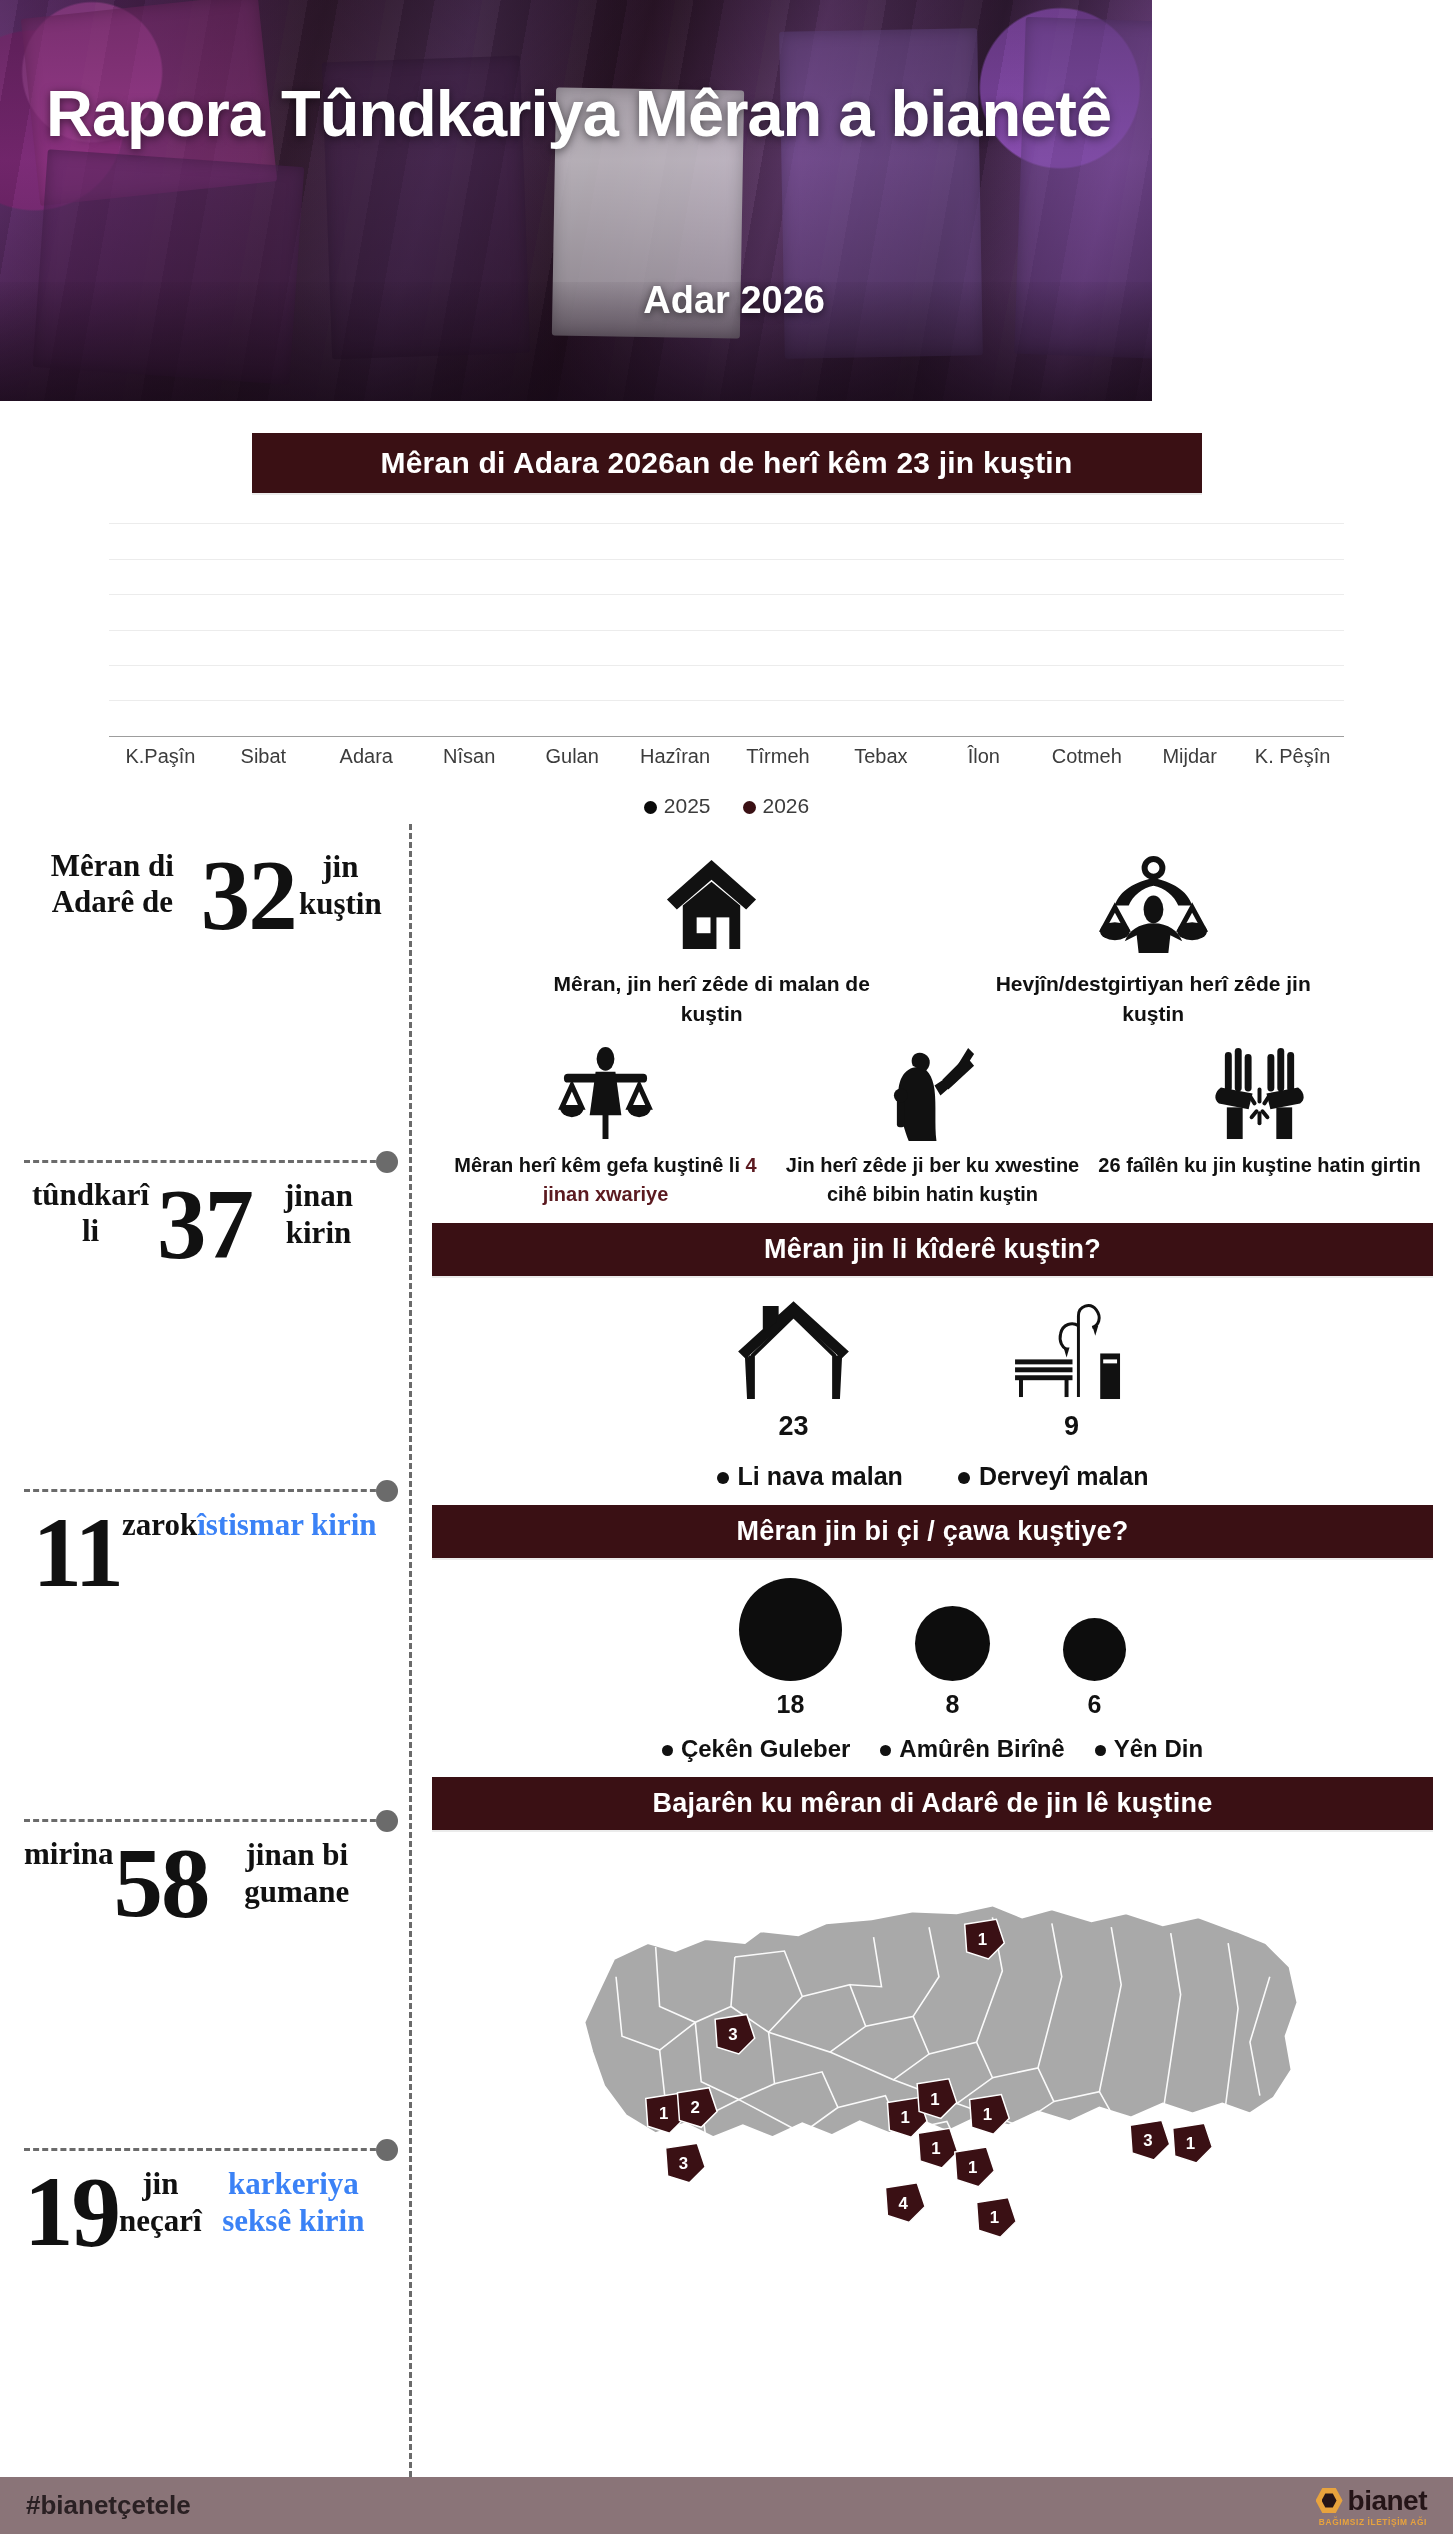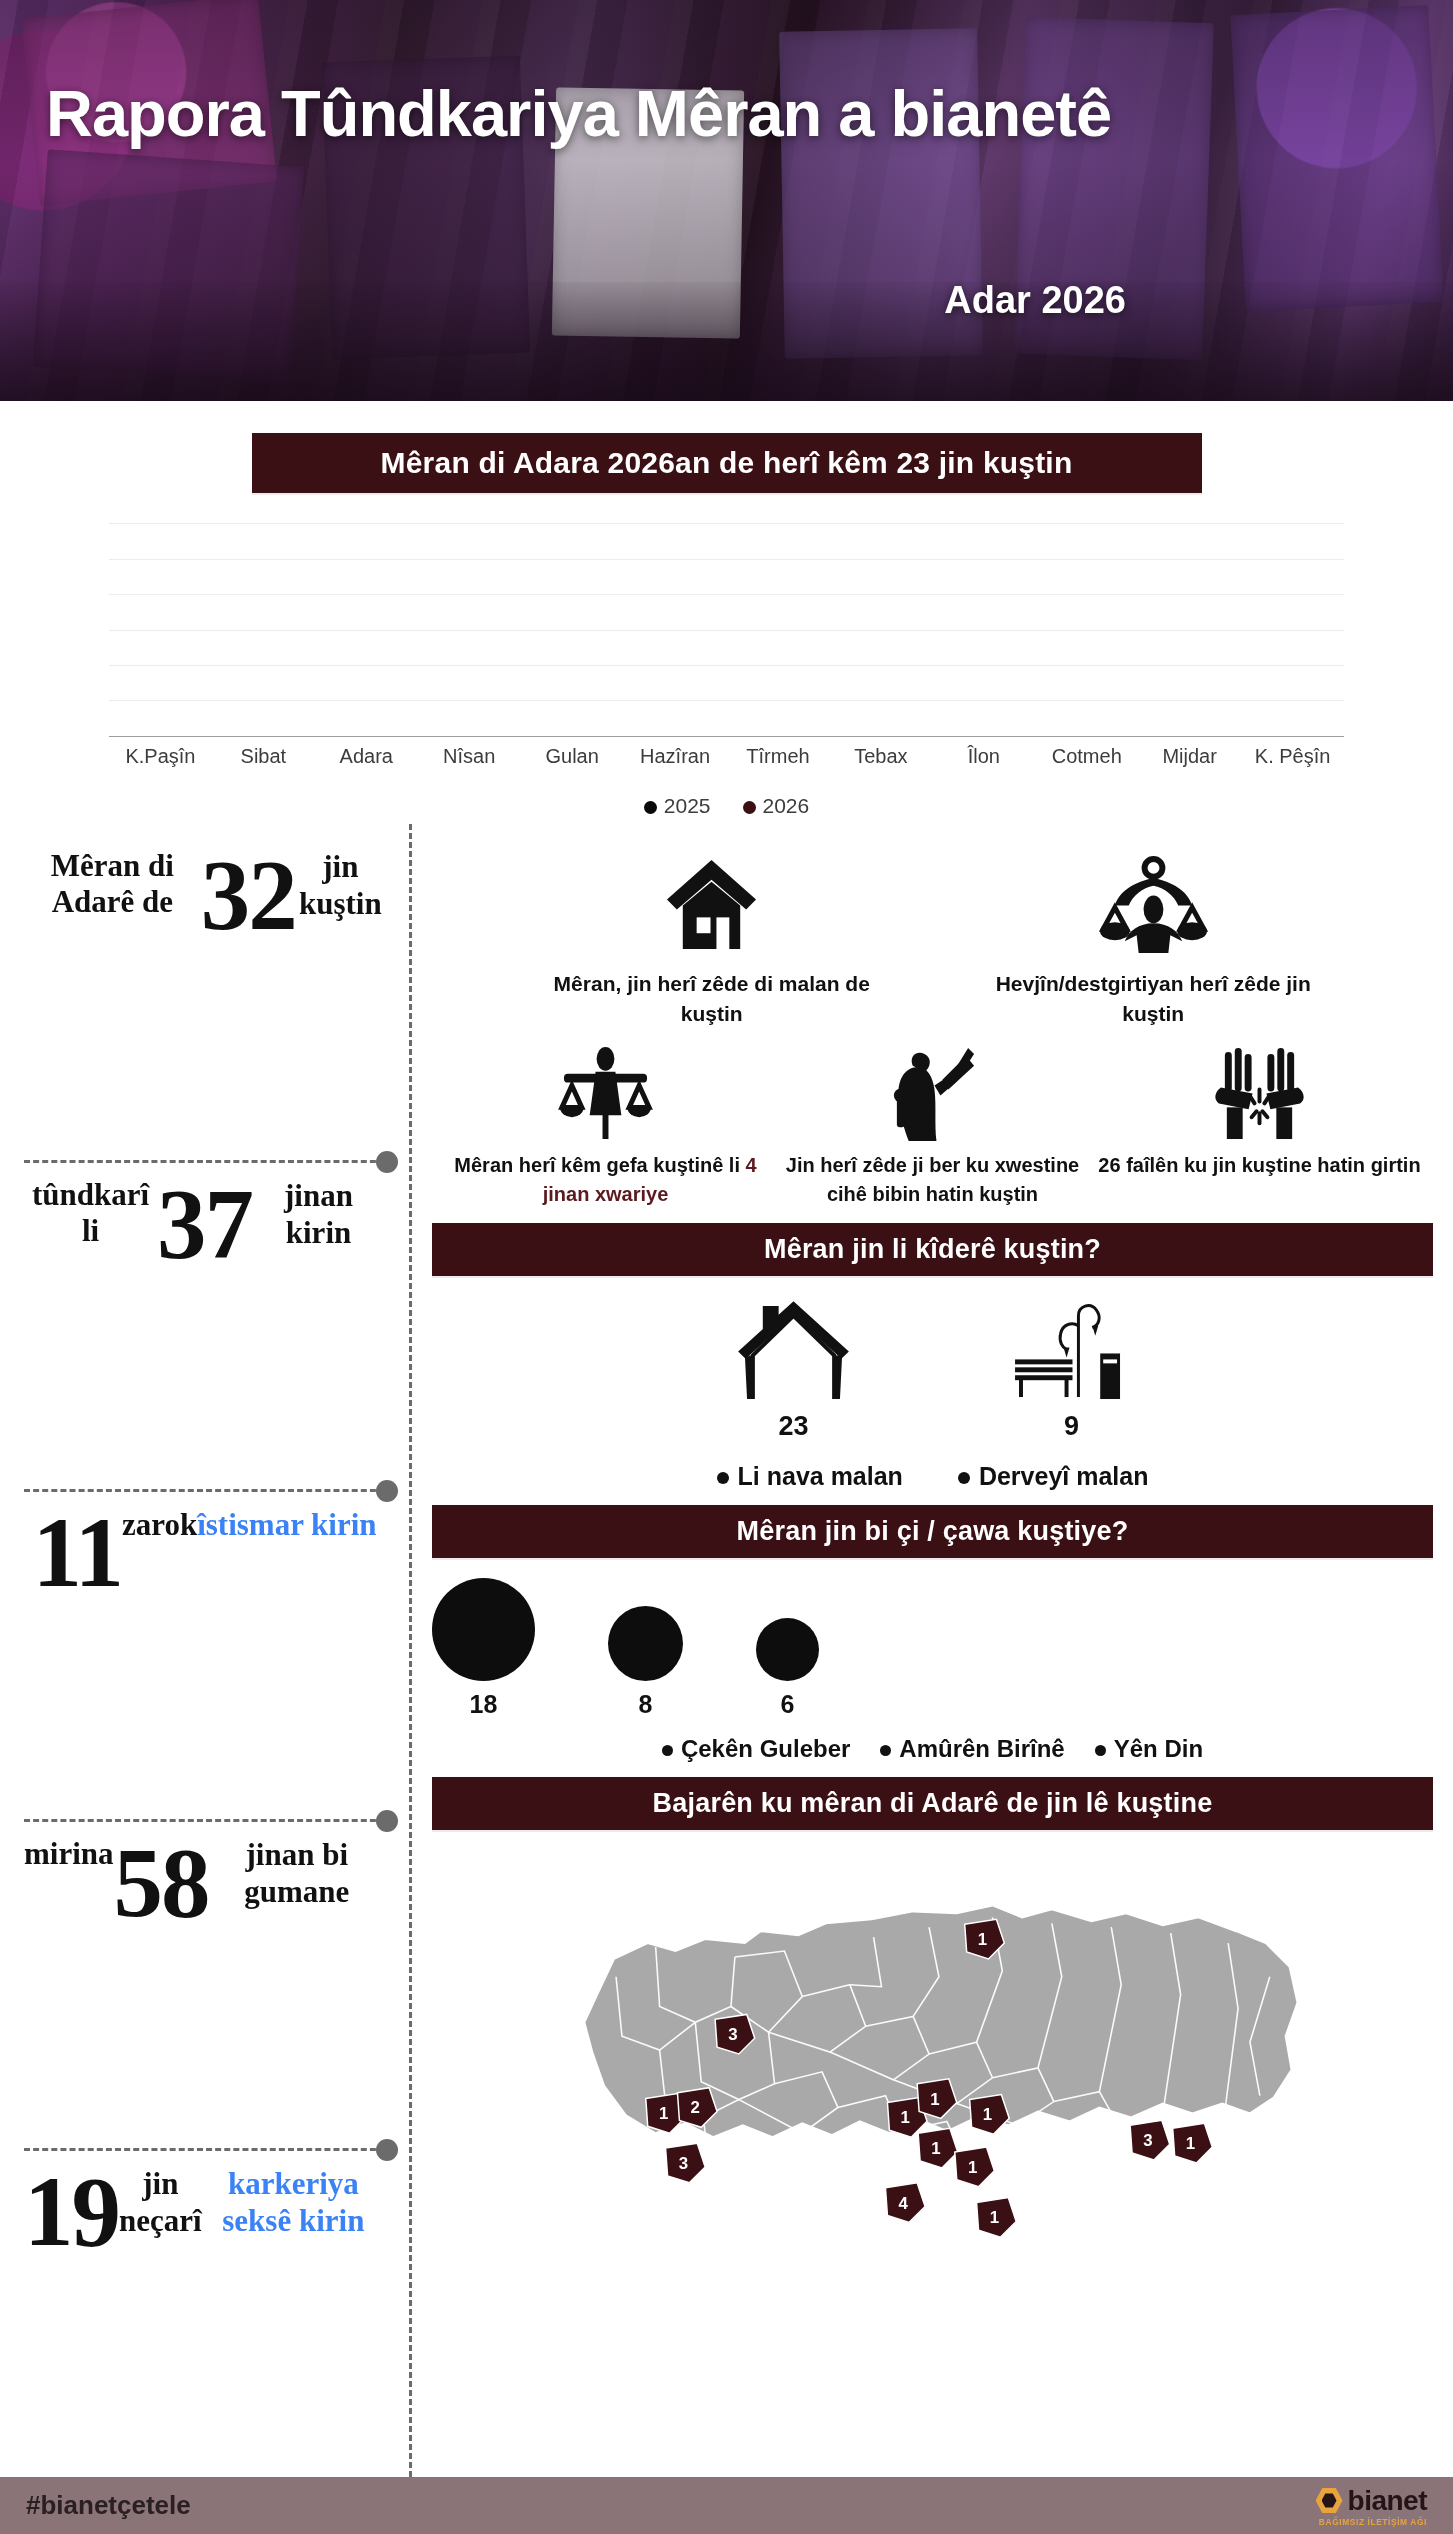--- a/index.html
+++ b/index.html
@@ -7,21 +7,21 @@
     width:1453px;height:2534px;
     background:#ffffff;
     font-family:"Liberation Sans", sans-serif;
     overflow:hidden;
     position:relative;
   }
   .page{width:1453px;height:2534px;position:relative;display:flex;flex-direction:column;}
 
   
   .hero{
-    position:relative;width:1453px;height:401px;overflow:hidden;
+    position:relative;width:1152px;height:401px;overflow:hidden;
     background:#0369a1;
   }
   .hero-photo{position:absolute;inset:0;
     background:
       radial-gradient(circle at 8% 18%, #b24ba8 0 69px, transparent 71px),
       radial-gradient(circle at 3% 30%, #8e2f86 0 89px, transparent 91px),
       radial-gradient(circle at 92% 22%, #9b57c9 0 79px, transparent 81px),
       linear-gradient(105deg,#7b3f8e 0%,#5a2a60 12%,#3a2036 26%,#51325a 38%,#2a1424 52%,#6a4077 66%,#3b2240 80%,#7a4a90 92%,#4b2a55 100%);
   }
   .hero-bands{position:absolute;inset:0;opacity:.55;
@@ -117,21 +117,21 @@
   
   .sect{margin-top:14px;}
   .sect .banner{width:100%;box-sizing:border-box;font-size:27px;padding:11px 18px;}
   .place-row{display:flex;justify-content:center;gap:149px;margin-top:22px;}
   .place{text-align:center;}
   .place .num{font-size:27px;font-weight:bold;color:#111;margin-top:6px;}
   .place-legend{display:flex;justify-content:center;gap:55px;margin-top:20px;font-size:25px;font-weight:bold;color:#111;}
   .place-legend .b{display:inline-block;width:12px;height:12px;border-radius:50%;background:#111;margin-right:9px;vertical-align:middle;}
 
   
-  .circ-row{display:flex;align-items:flex-end;gap:73px;margin-top:20px;}
+  .circ-row{display:flex;justify-content:center;align-items:flex-end;gap:73px;margin-top:20px;}
   .circw{text-align:center;}
   .circ{border-radius:50%;background:#0d0d0d;margin:0 auto;}
   .circw .num{font-size:25px;font-weight:bold;color:#111;margin-top:9px;}
   .weapon-legend{display:flex;justify-content:center;gap:30px;margin-top:16px;font-size:24px;font-weight:bold;color:#111;}
   .weapon-legend .b{display:inline-block;width:11px;height:11px;border-radius:50%;background:#111;margin-right:8px;vertical-align:middle;}
 
   
   .map-wrap{margin-top:18px;display:flex;justify-content:center;}
   .map-wrap svg{display:block;}
 

